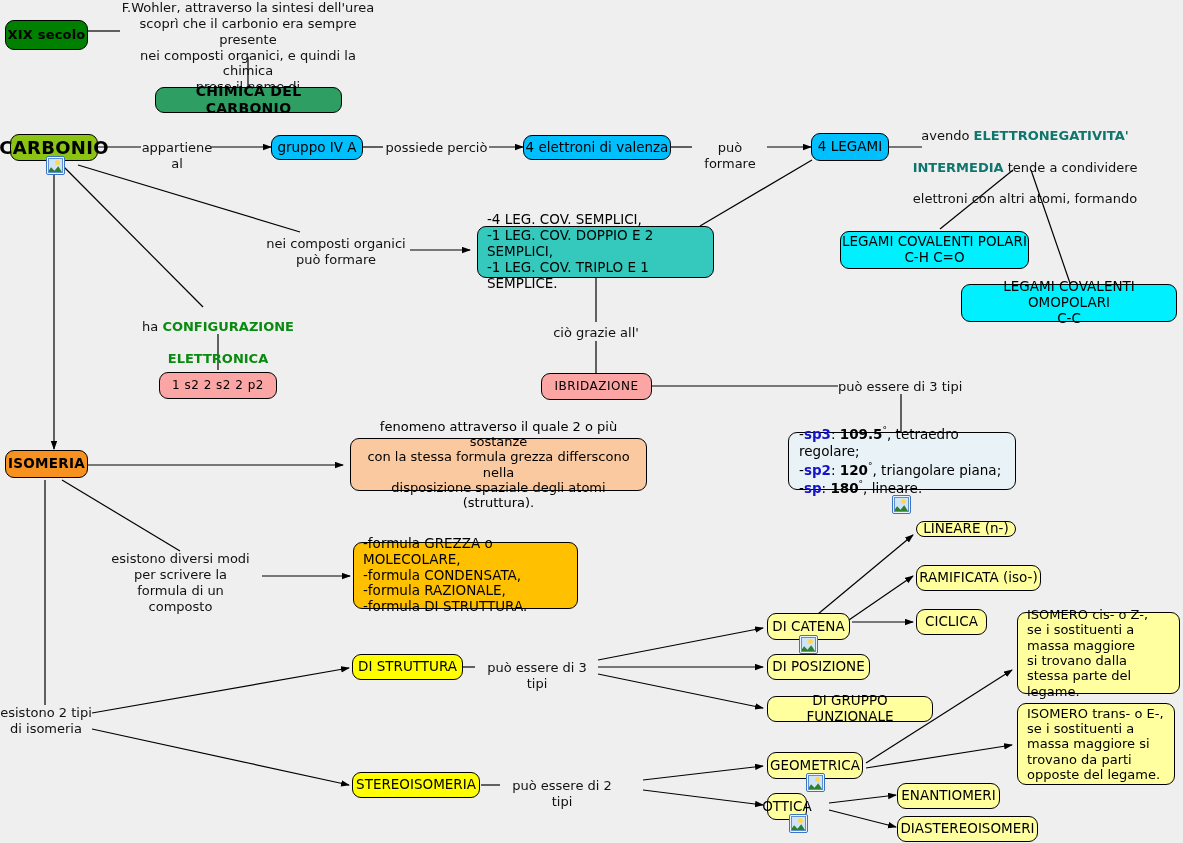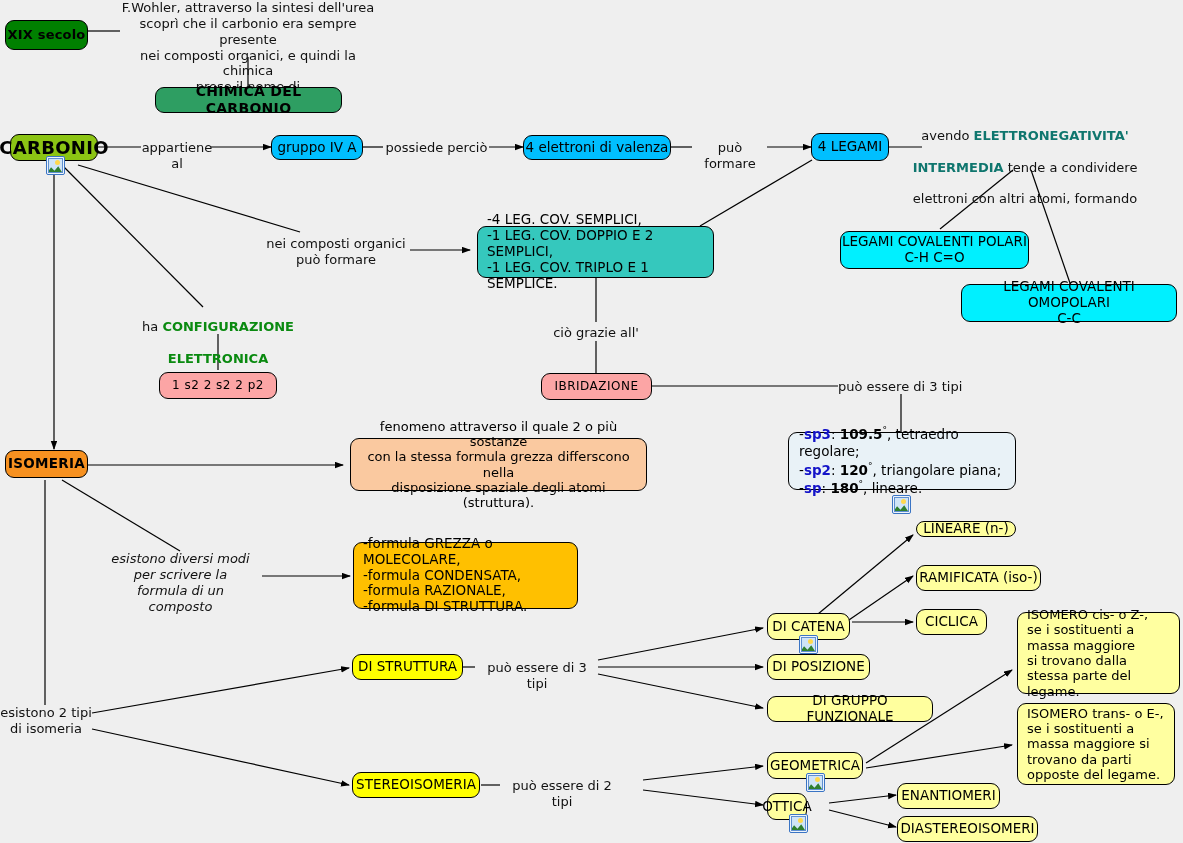--- a/index.html
+++ b/index.html
@@ -257,21 +257,21 @@
         <div class="sun"></div>
       </div>
   </div>
 
   <div class="node c-orange" style="left:5px;top:450px;width:83px;height:28px;">ISOMERIA</div>
 
   <div class="node c-peach" style="left:350px;top:438px;width:297px;height:53px;padding:1px 8px;">fenomeno attraverso il quale 2 o più sostanze
 con la stessa formula grezza differscono nella
 disposizione spaziale degli atomi (struttura).</div>
 
-  <div class="lbl" style="left:108px;top:551px;width:145px;font-style:italic;">esistono diversi modi
+  <div class="lbl" style="left:108px;top:551px;width:145px;">esistono diversi modi
 per scrivere la
 formula di un composto</div>
 
   <div class="node c-amber left" style="left:353px;top:542px;width:225px;height:67px;padding:5px 9px;">-formula GREZZA o MOLECOLARE,
 -formula CONDENSATA,
 -formula RAZIONALE,
 -formula DI STRUTTURA.</div>
 
   <div class="lbl" style="left:0px;top:705px;width:92px;">esistono 2 tipi
 di isomeria</div>

